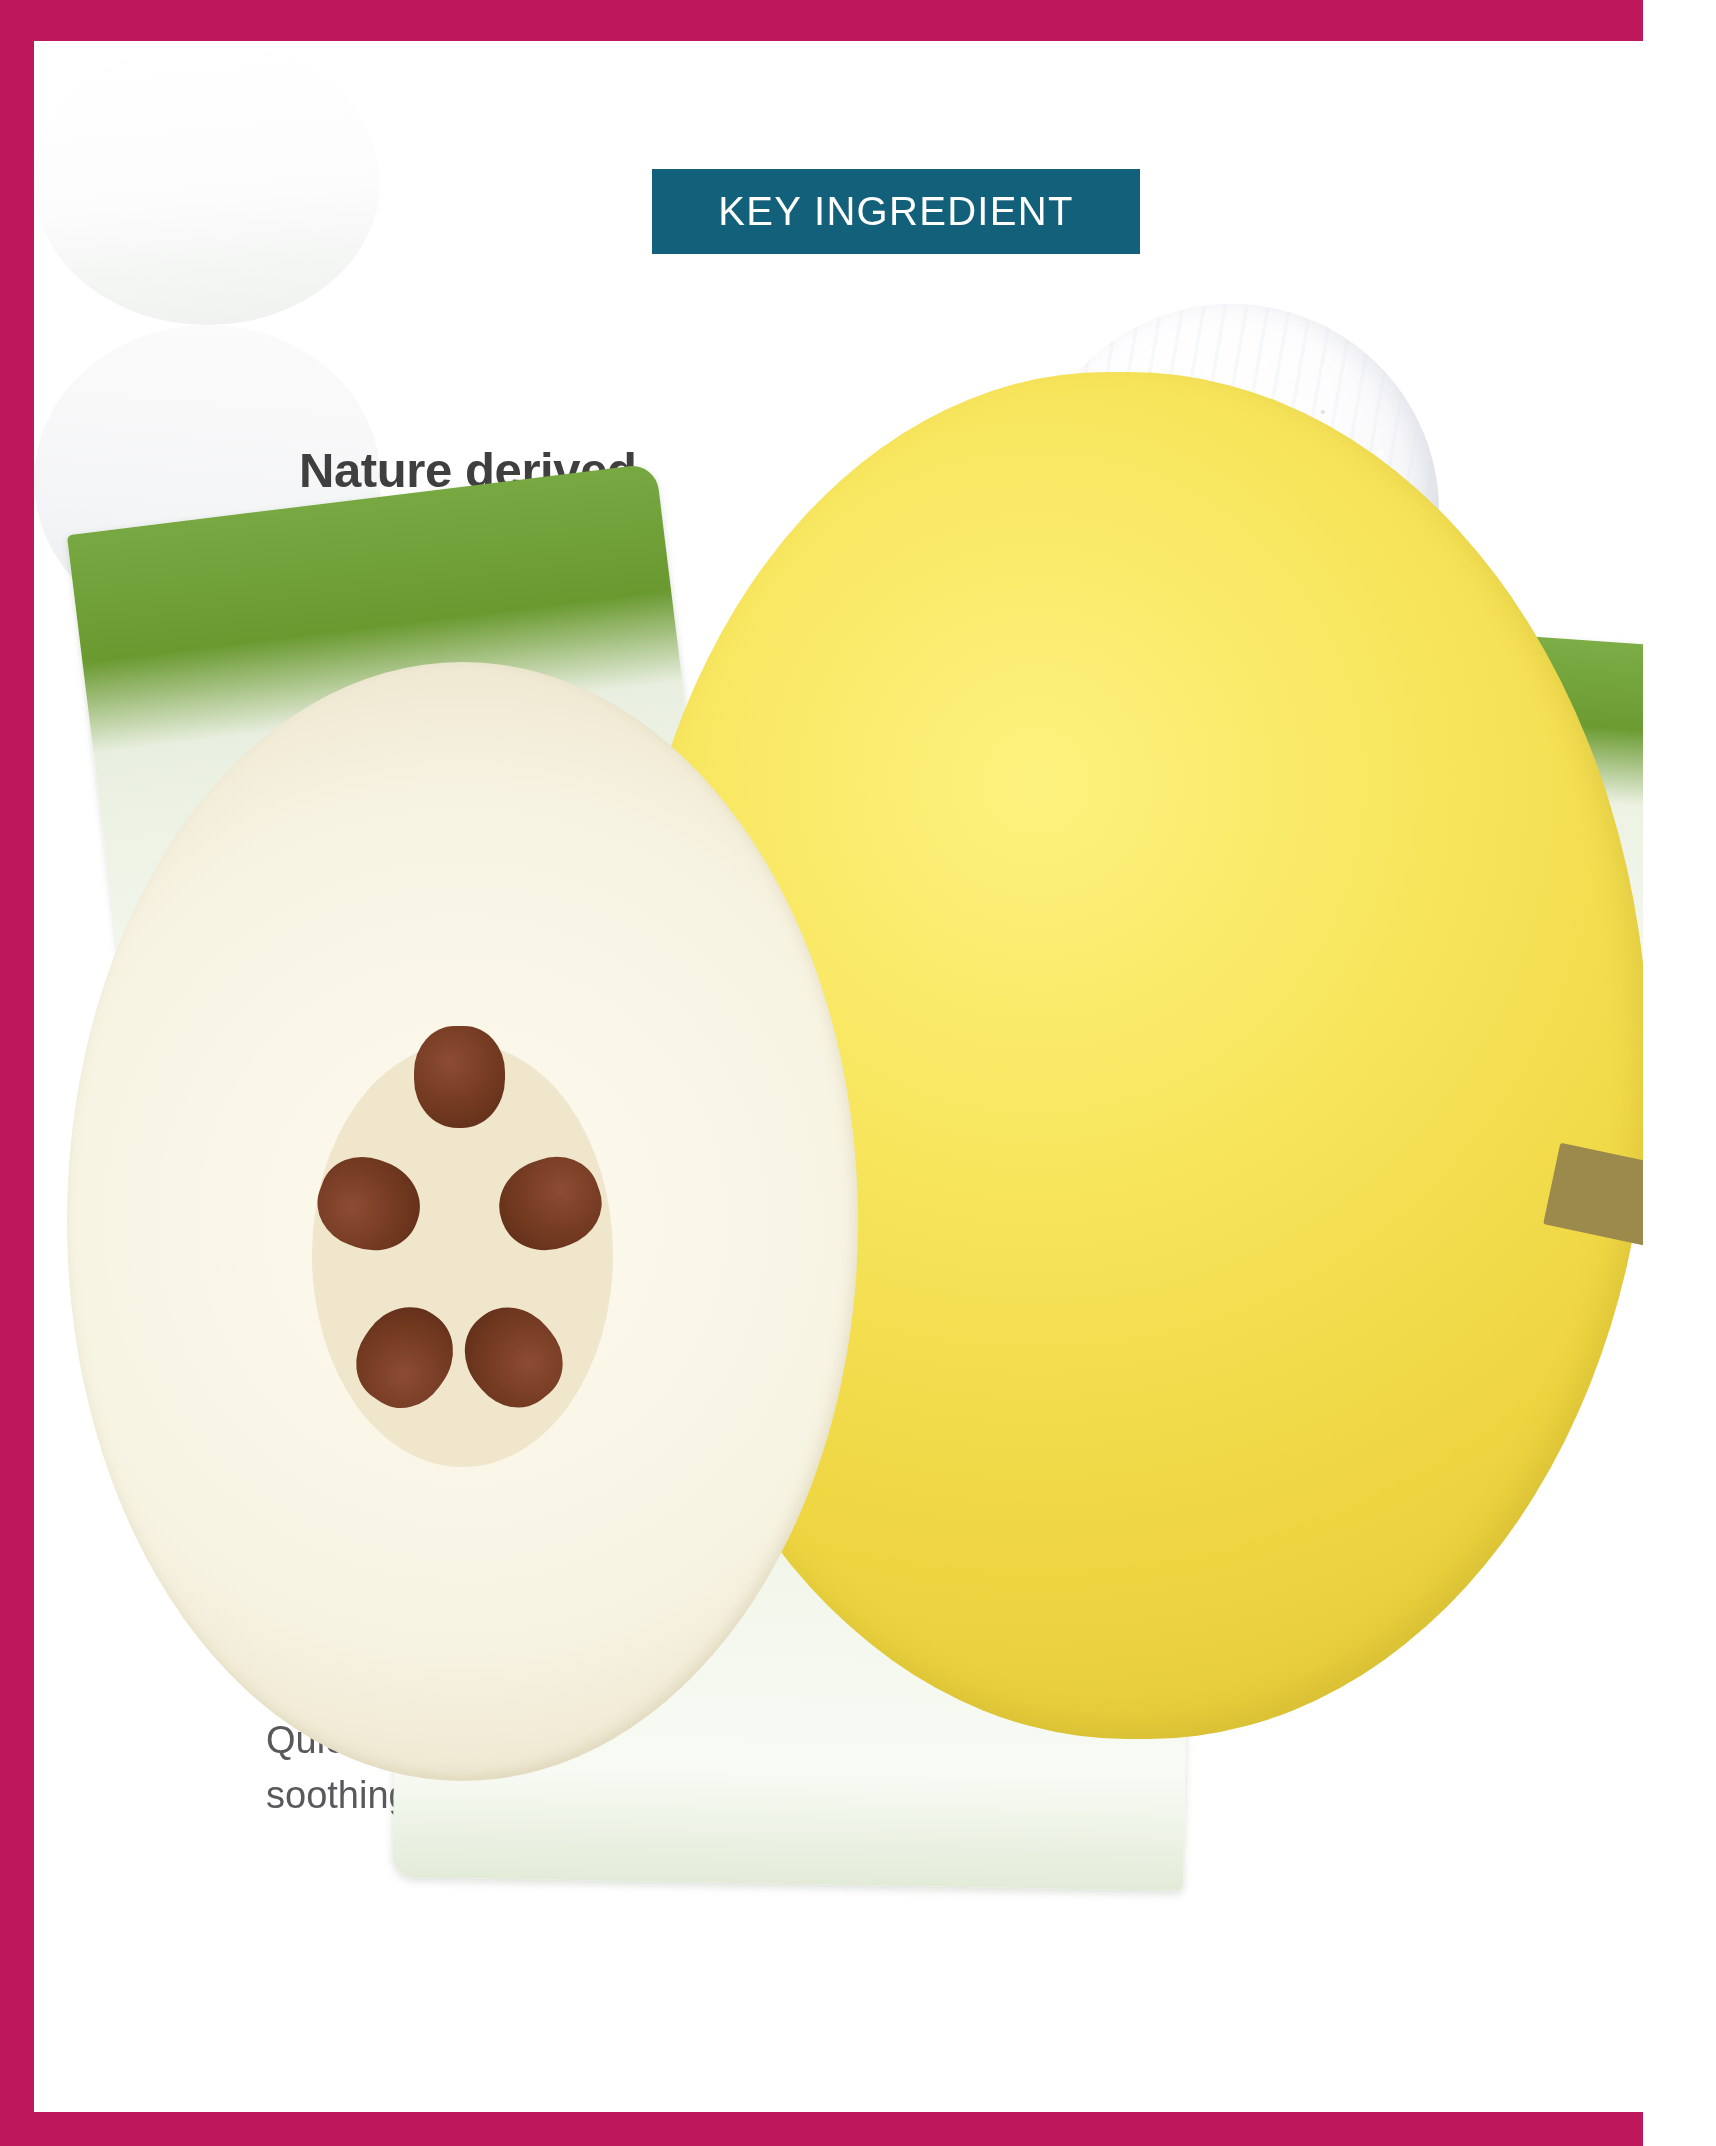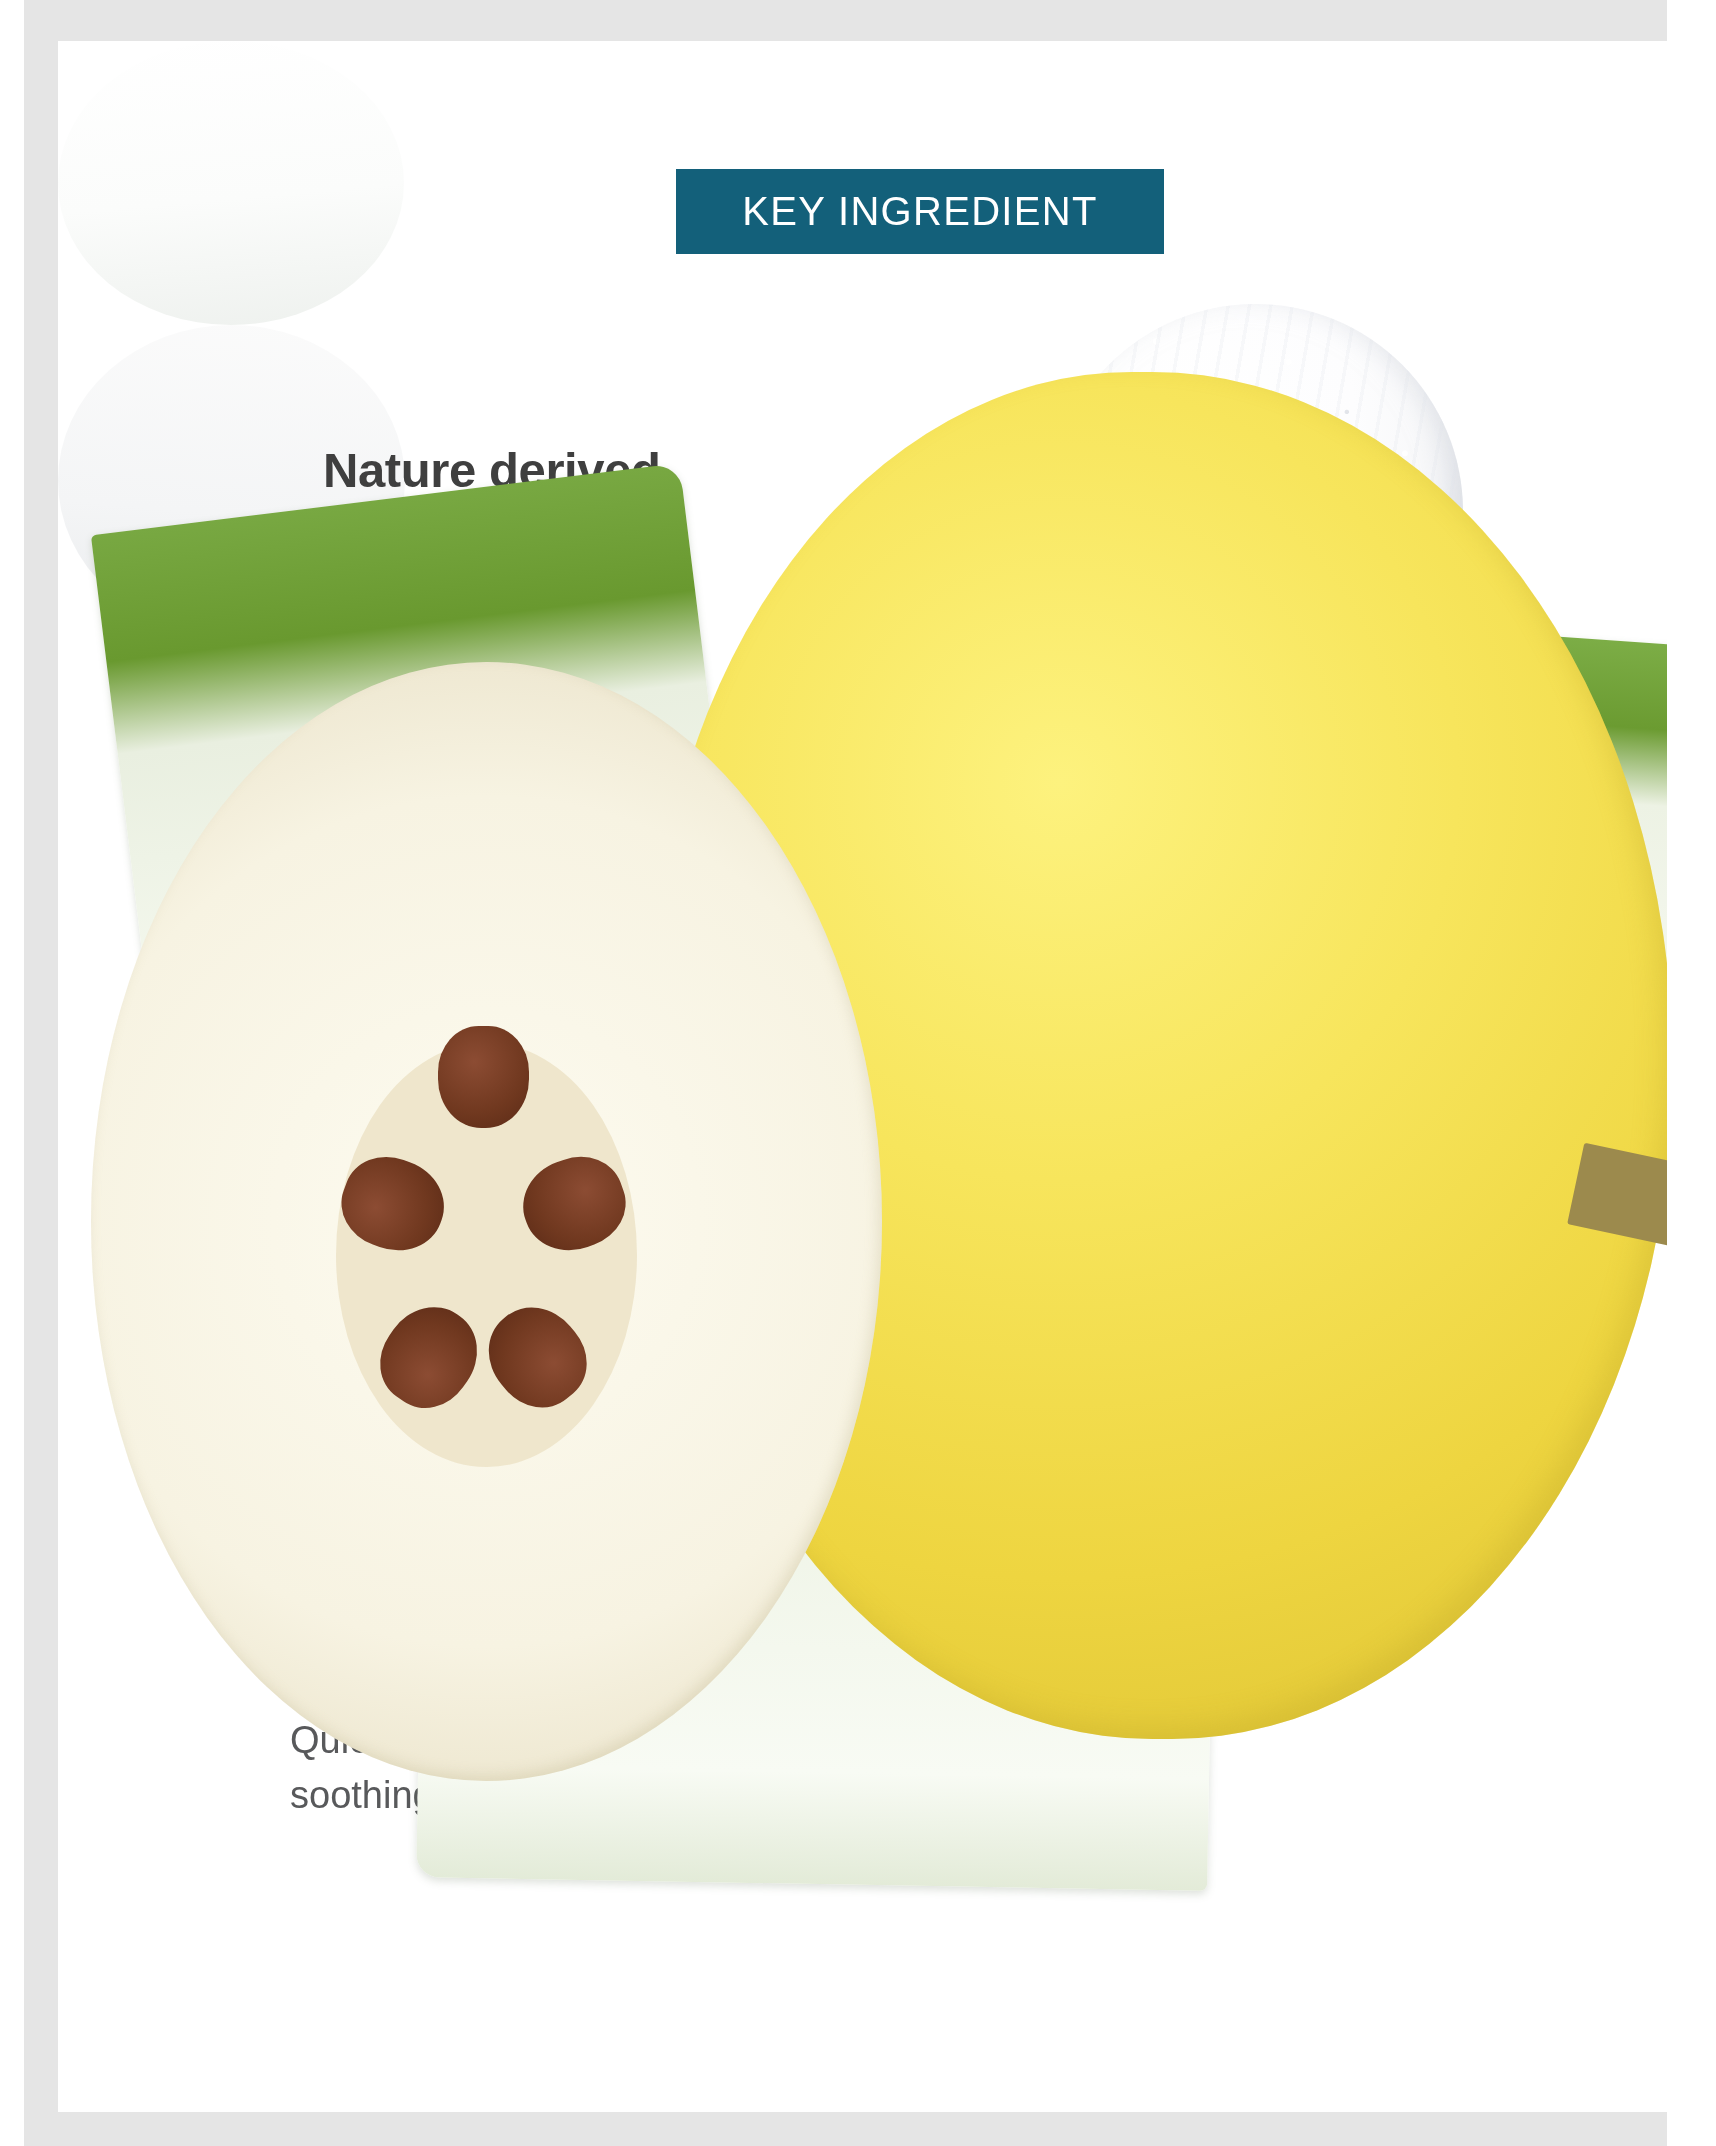--- a/index.html
+++ b/index.html
@@ -7,23 +7,22 @@
     padding: 0;
     background: #ffffff;
   }
   body {
     font-family: "Liberation Sans", sans-serif;
   }
   #page {
     position: relative;
     width: 1643px;
     height: 2146px;
-    background: #e5e5e5;
+    background: #be185d;
     overflow: hidden;
-    margin-left: 24px;
   }
   #panel {
     position: absolute;
     left: 34px;
     top: 41px;
     width: 1648px;
     height: 2071px;
     background: #ffffff;
   }
 

